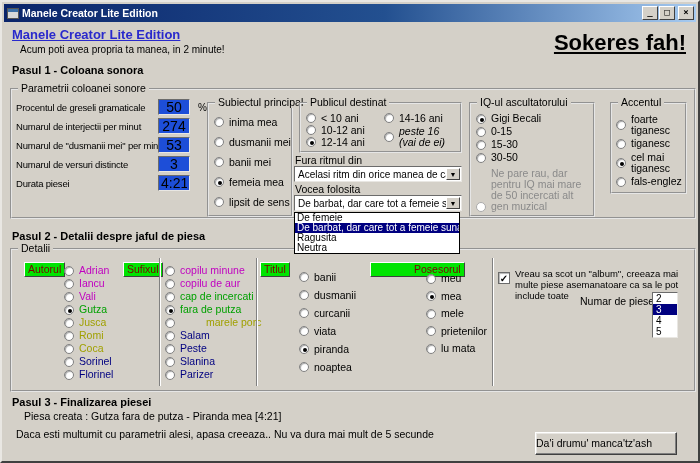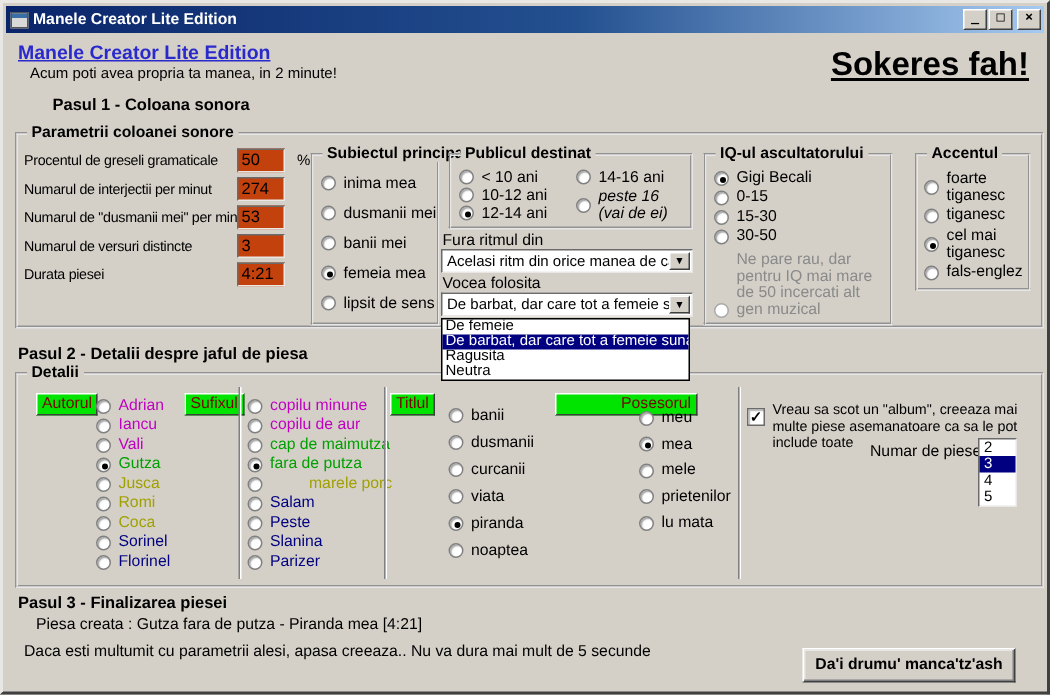--- a/index.html
+++ b/index.html
@@ -18,29 +18,29 @@
   .app-icon::before{content:"";position:absolute;left:0;top:0;right:0;height:3px;background:#3A6EA5;}
   .title-text{color:#fff;font-weight:bold;font-size:10.5px;flex:1;white-space:nowrap;}
   .winbtn{width:16px;height:14px;background:#D4D0C8;border:1px solid;border-color:#fff #404040 #404040 #fff;
     font-size:9px;line-height:11px;text-align:center;font-weight:bold;margin-left:1px;font-family:"DejaVu Sans Mono",monospace;}
   .winbtn.close{margin-left:3px;}
   
   .app-title{position:absolute;left:10px;top:25px;font-size:13px;font-weight:bold;color:#2929CC;text-decoration:underline;}
   .app-subtitle{position:absolute;left:18px;top:42px;font-size:10px;}
   .slogan{position:absolute;right:12px;top:28px;font-size:22px;font-weight:bold;text-decoration:underline;}
   
-  .groupbox{position:absolute;border:2px groove #e6e6e6;font-weight:bold;}
+  .groupbox{position:absolute;border:2px groove #e6e6e6;}
   .legend{position:absolute;top:-8px;left:6px;background:#D4D0C8;padding:0 3px;font-size:10.5px;white-space:nowrap;}
   .step-heading{position:absolute;font-weight:bold;font-size:11px;white-space:nowrap;}
   
   .params{position:absolute;left:14px;top:96px;width:215px;}
   .param-row{position:relative;height:19px;}
   .param-label{position:absolute;left:0;top:4px;font-size:9.5px;letter-spacing:-0.2px;white-space:nowrap;}
-  .tb{height:16px;border:1px solid;border-color:#6b6b6b #e9e7e3 #e9e7e3 #6b6b6b;background:#c2410c;
-    font-family:"Liberation Sans",sans-serif;font-size:11px;padding:1px 2px;}
+  .tb{height:16px;border:1px solid;border-color:#6b6b6b #e9e7e3 #e9e7e3 #6b6b6b;background:#1d4ed8;
+    font-family:"Liberation Sans",sans-serif;font-size:14px;padding:1px 2px;text-align:center;}
   .param-input{position:absolute;left:142px;top:1px;width:32px;}
   .param-suffix{position:absolute;left:182px;top:4px;font-size:10px;}
   
   .opts{position:absolute;}
   .opt{display:flex;align-items:center;height:var(--h,20px);font-size:10.5px;white-space:nowrap;}
   .radio{position:relative;width:10px;height:10px;border-radius:50%;background:#fff;border:1px solid #808080;
     box-shadow:inset 1px 1px 1px rgba(0,0,0,.35);margin-right:5px;flex:none;}
   .opt.selected .radio::after{content:"";position:absolute;left:3px;top:3px;width:4px;height:4px;border-radius:50%;background:#000;}
   .opt.disabled{color:#8a8a8a;height:auto;margin-top:4px;align-items:flex-end;}
   .opt.disabled .radio{box-shadow:none;border-color:#aaa;}
@@ -64,40 +64,40 @@
     box-shadow:inset 1px 1px 1px rgba(0,0,0,.3);font-size:10px;line-height:11px;text-align:center;font-weight:bold;color:transparent;}
   .checkbox.checked{color:#000;}
   .album-text{position:absolute;font-size:9.5px;line-height:11px;}
   .nlist{position:absolute;width:26px;background:#fff;border:1px solid;border-color:#6b6b6b #e9e7e3 #e9e7e3 #6b6b6b;}
   .nlist .item{height:11px;line-height:11px;font-size:10px;padding:0 3px;}
   .nlist .item.selected{background:#000080;color:#fff;}
   
   .plain-text{position:absolute;font-size:10.5px;white-space:nowrap;}
   .create-button{position:absolute;left:533px;top:430px;width:142px;height:23px;background:#D4D0C8;
     border:1px solid;border-color:#fff #404040 #404040 #fff;box-shadow:inset -1px -1px 0 #808080, inset 1px 1px 0 #e9e7e3;
-    font-size:10.5px;text-align:center;line-height:21px;font-weight:bold;}
+    font-size:10.5px;line-height:21px;}
 </style>
 </head>
 <body>
 
 <div class="window">
 
   <div class="titlebar">
     <span class="app-icon"></span>
     <span class="title-text">Manele Creator Lite Edition</span>
     <span class="winbtn">_</span>
     <span class="winbtn">□</span>
     <span class="winbtn close">×</span>
   </div>
 
   <div class="app-title">Manele Creator Lite Edition</div>
   <div class="app-subtitle">Acum poti avea propria ta manea, in 2 minute!</div>
   <div class="slogan">Sokeres fah!</div>
 
-  <div class="step-heading" style="left:10px;top:62px;margin-left:23px;">Pasul 1 - Coloana sonora</div>
+  <div class="step-heading" style="left:10px;top:62px;">Pasul 1 - Coloana sonora</div>
 
   <div class="groupbox" style="left:8px;top:86px;width:686px;height:131px;">
     <span class="legend">Parametrii coloanei sonore</span>
   </div>
 
   <div class="params">
 
       <div class="param-row">
         <span class="param-label">Procentul de greseli gramaticale</span>
         <input class="tb param-input" value="50" style="">
@@ -337,21 +337,21 @@
         <span class="opt-label">copilu minune</span>
       </div>
 
       <div class="opt" style="color: rgb(192, 0, 192);">
         <span class="radio"></span>
         <span class="opt-label">copilu de aur</span>
       </div>
 
       <div class="opt" style="color: rgb(0, 160, 0);">
         <span class="radio"></span>
-        <span class="opt-label">cap de maimutza</span>
+        <span class="opt-label">cap de incercati</span>
       </div>
 
       <div class="opt selected" style="color: rgb(0, 160, 0);">
         <span class="radio"></span>
         <span class="opt-label">fara de putza</span>
       </div>
 
       <div class="opt" style="color: rgb(160, 160, 0); gap: 26px;">
         <span class="radio"></span>
         <span class="opt-label">marele porc</span>

